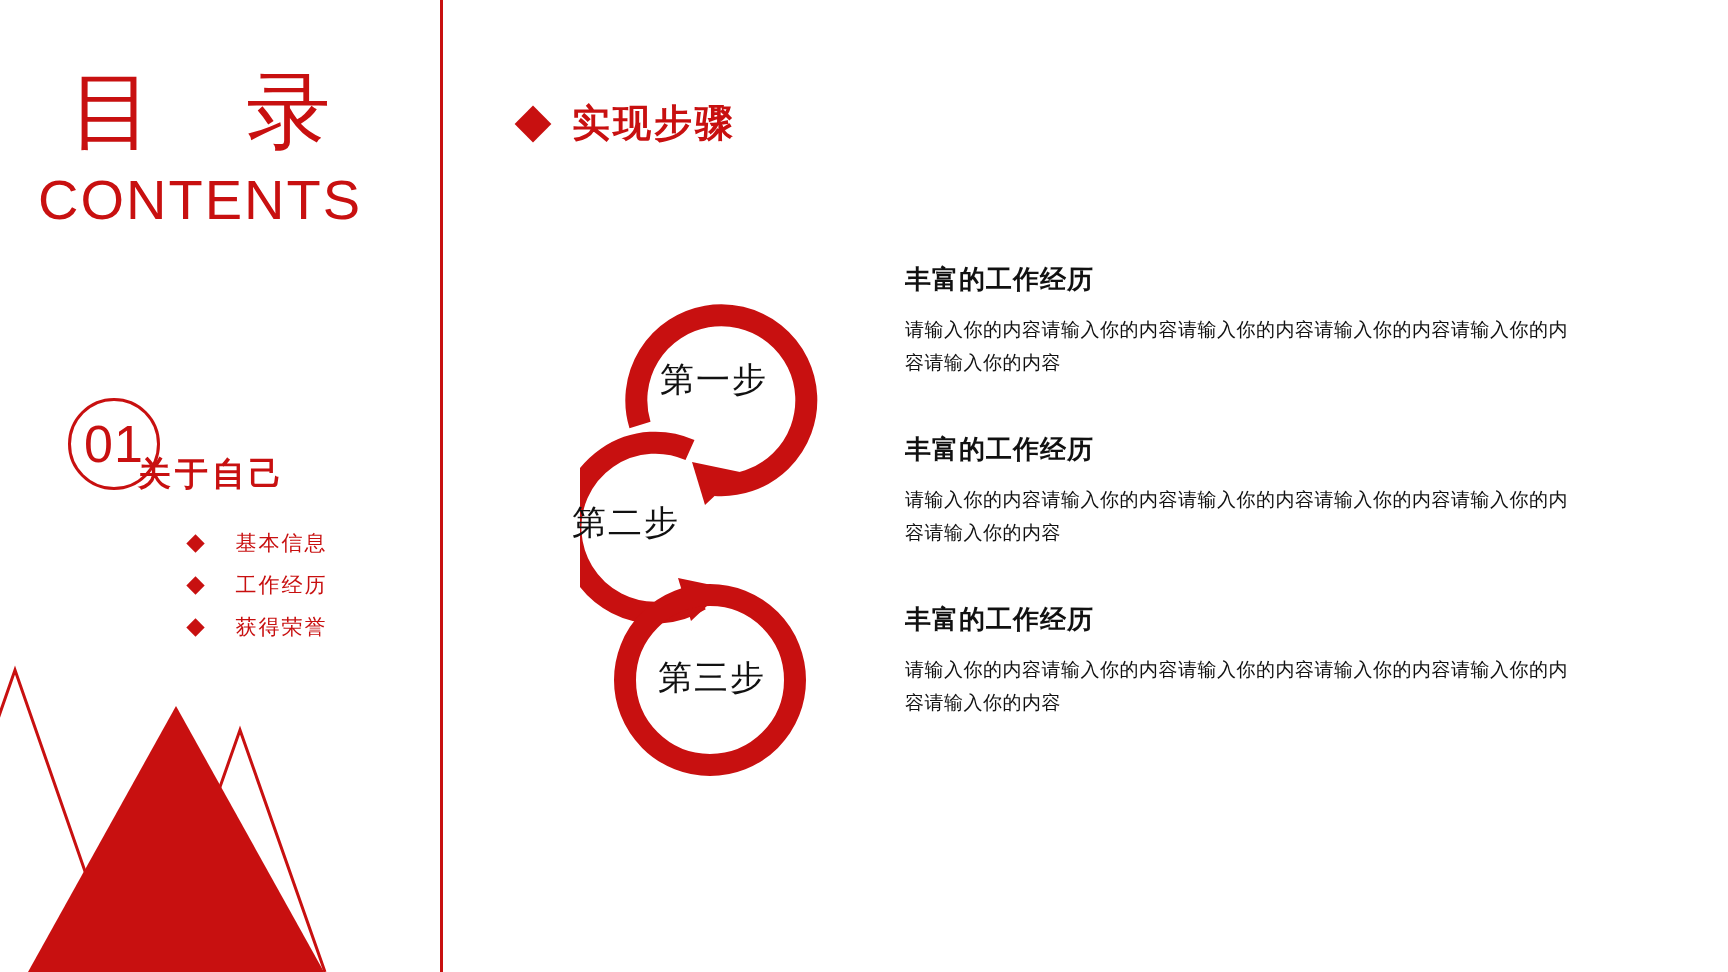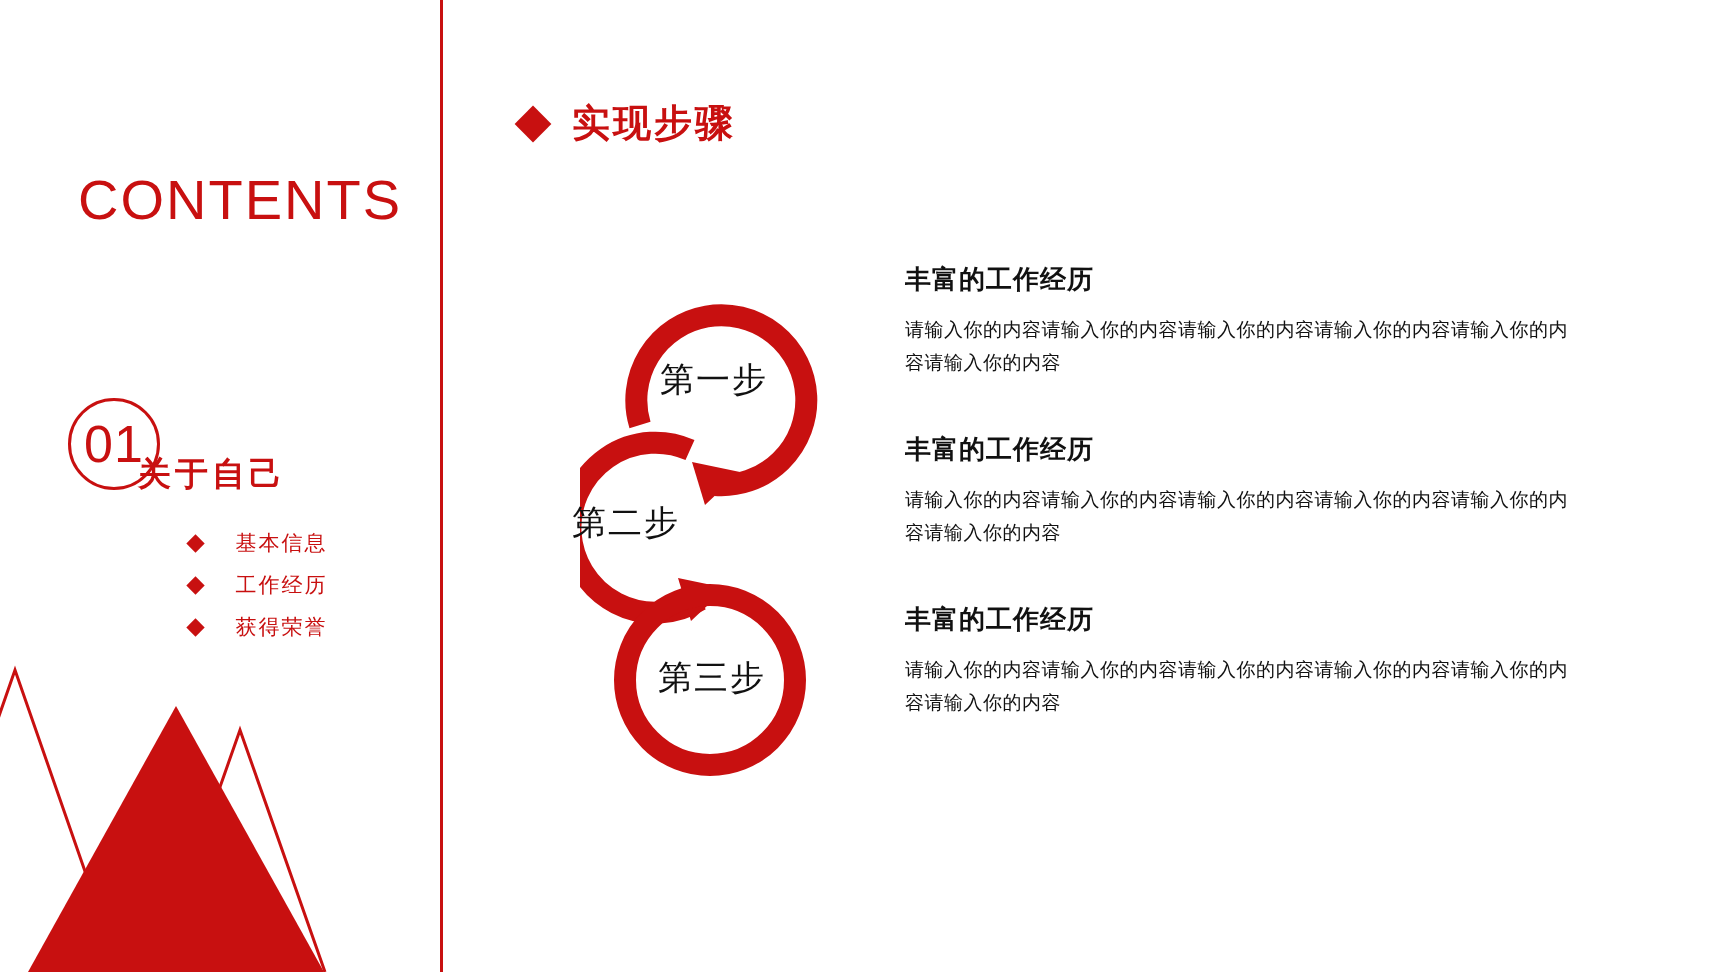--- a/index.html
+++ b/index.html
@@ -58,21 +58,20 @@
     left: 0;
     top: 172px;
     width: 400px;
     text-align: center;
     color: #c81010;
     font-size: 56px;
     line-height: 1;
     letter-spacing: 2px;
     font-family: "Liberation Sans", sans-serif;
     font-weight: 400;
-    padding-left: 40px;
   }
 
   
   .num-circle {
     position: absolute;
     left: 68px;
     top: 398px;
     width: 92px;
     height: 92px;
     border: 3px solid #c81010;
@@ -221,20 +220,21 @@
     letter-spacing: 0.5px;
   }
 </style>
 </head>
 <body>
 
 <div class="slide">
 
   <div class="left-panel">
 
+    <div class="contents-cn">目  录</div>
     <div class="contents-en">CONTENTS</div>
 
     <div class="num-circle"></div>
     <div class="num-text">01</div>
     <div class="section-title">关于自己</div>
 
     <div class="sub-list">
       <div class="sub-item">
         <span class="diamond-sm"></span>
         <span>基本信息</span>

